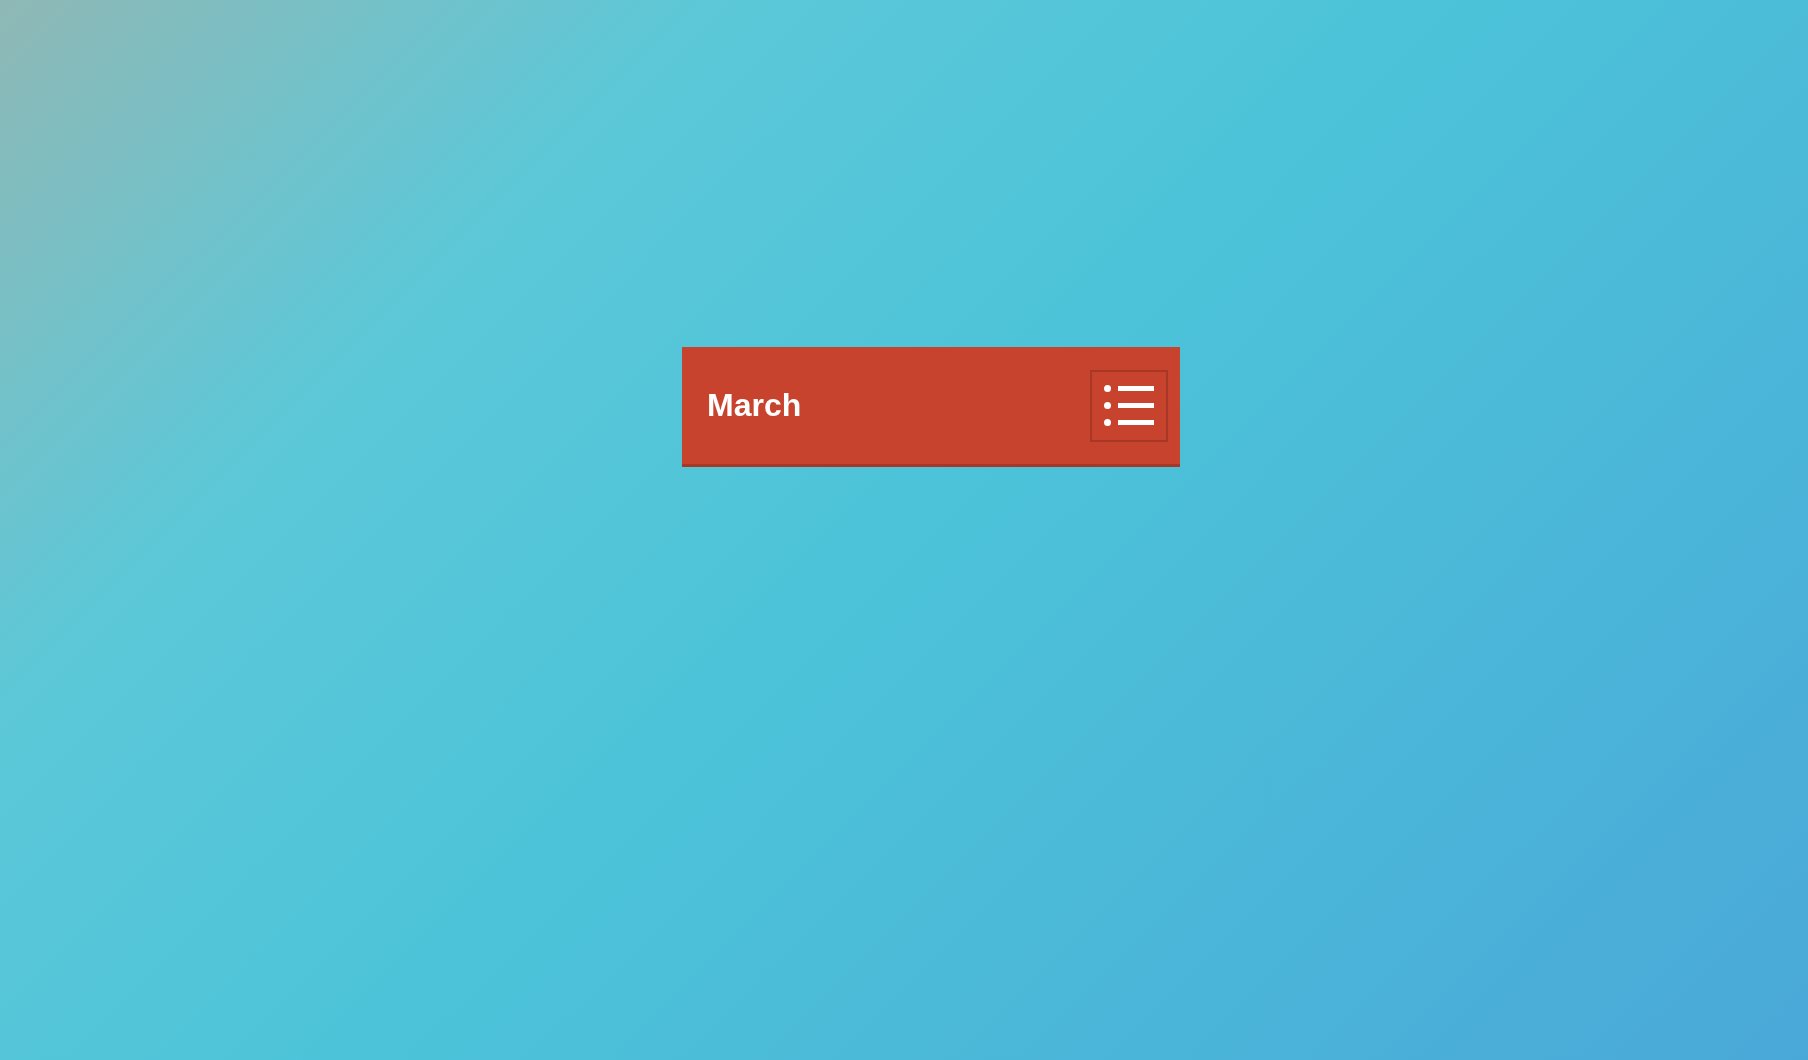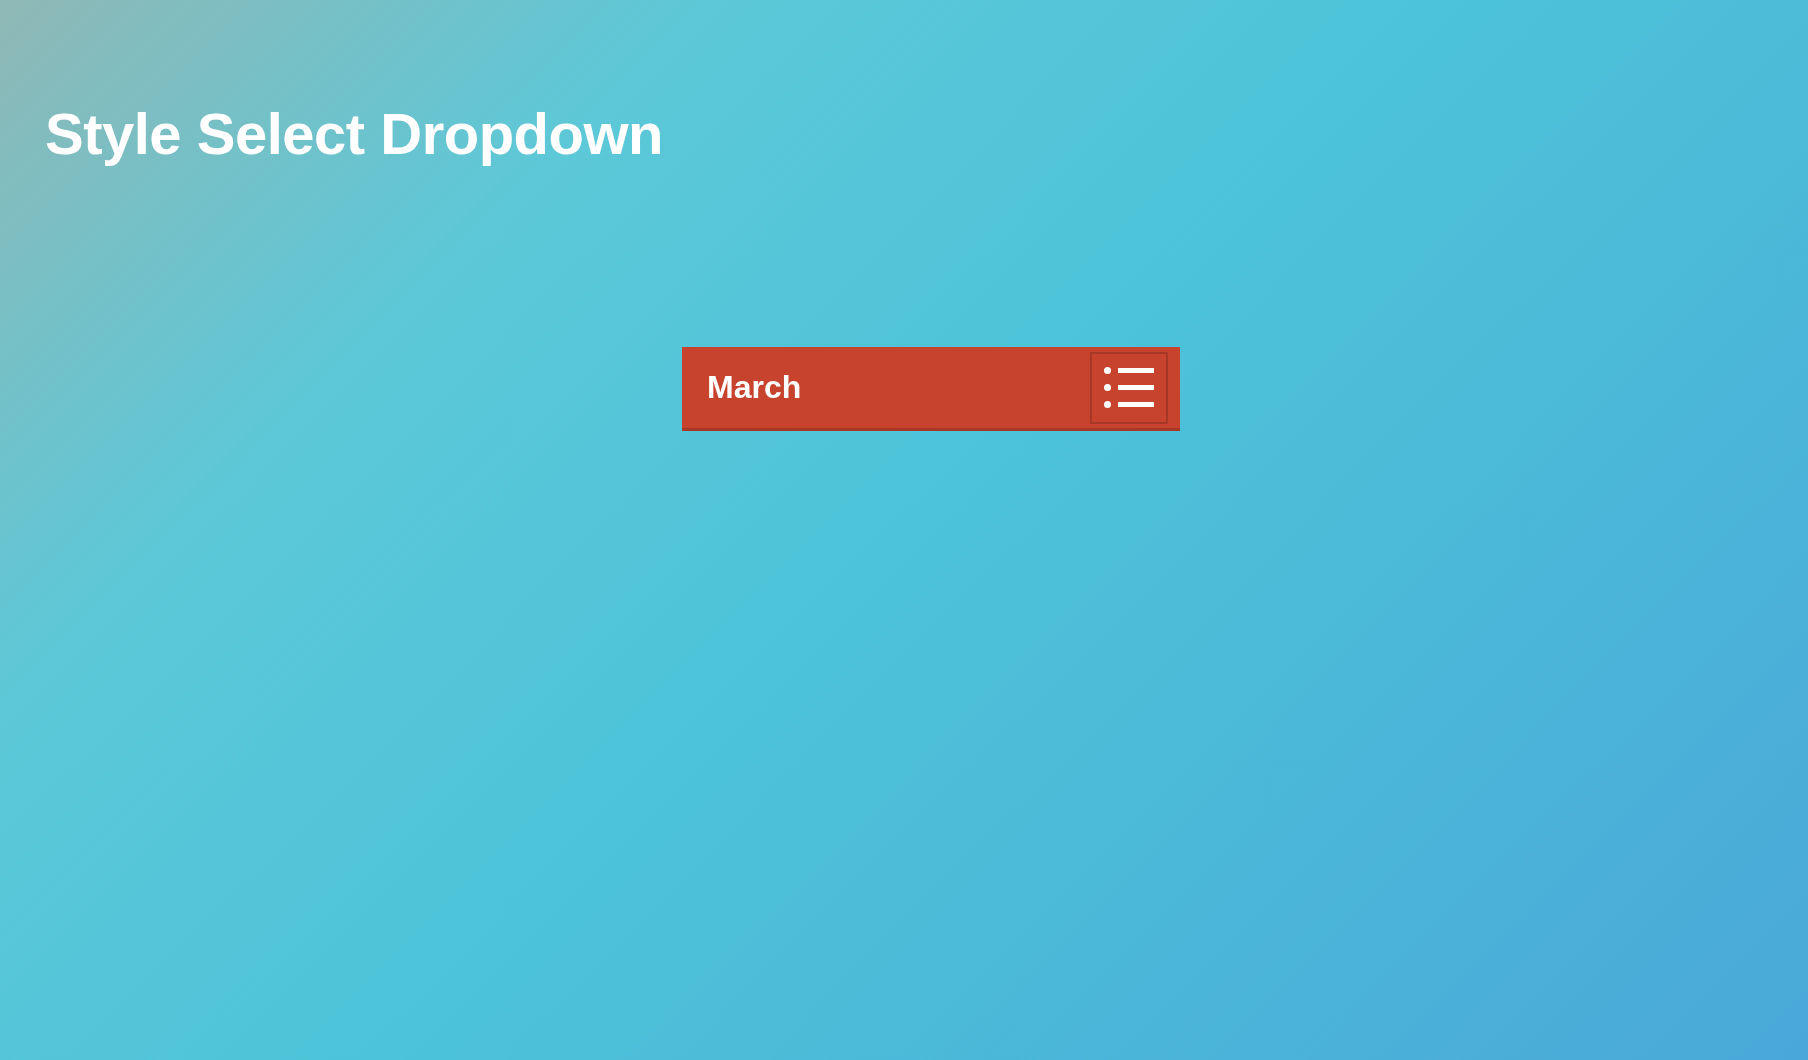--- a/index.html
+++ b/index.html
@@ -25,21 +25,21 @@
       font-weight: 700;
       line-height: 1.18;
       letter-spacing: -0.5px;
     }
     
     .select-wrapper {
       position: absolute;
       top: 347px;
       left: 682px;
       width: 498px;
-      height: 84px;
+      height: 120px;
       background: #c7432e;
       border-bottom: 3px solid #a83826;
       display: flex;
       align-items: center;
       padding-left: 25px;
       padding-right: 12px;
       cursor: pointer;
     }
     
     .select-value {
@@ -80,21 +80,21 @@
     .line {
       width: 36px;
       height: 5px;
       background: #ffffff;
     }
   </style>
 </head>
 <body>
 
 <h1 class="heading">
-  <span>Style Select Dropdown</span><br>
+  <br>
 </h1>
 
 <div class="select-wrapper">
   <span class="select-value">March</span>
   <div class="icon-box">
     <div class="list-icon">
       <div class="list-row">
         <div class="dot"></div>
         <div class="line"></div>
       </div>

